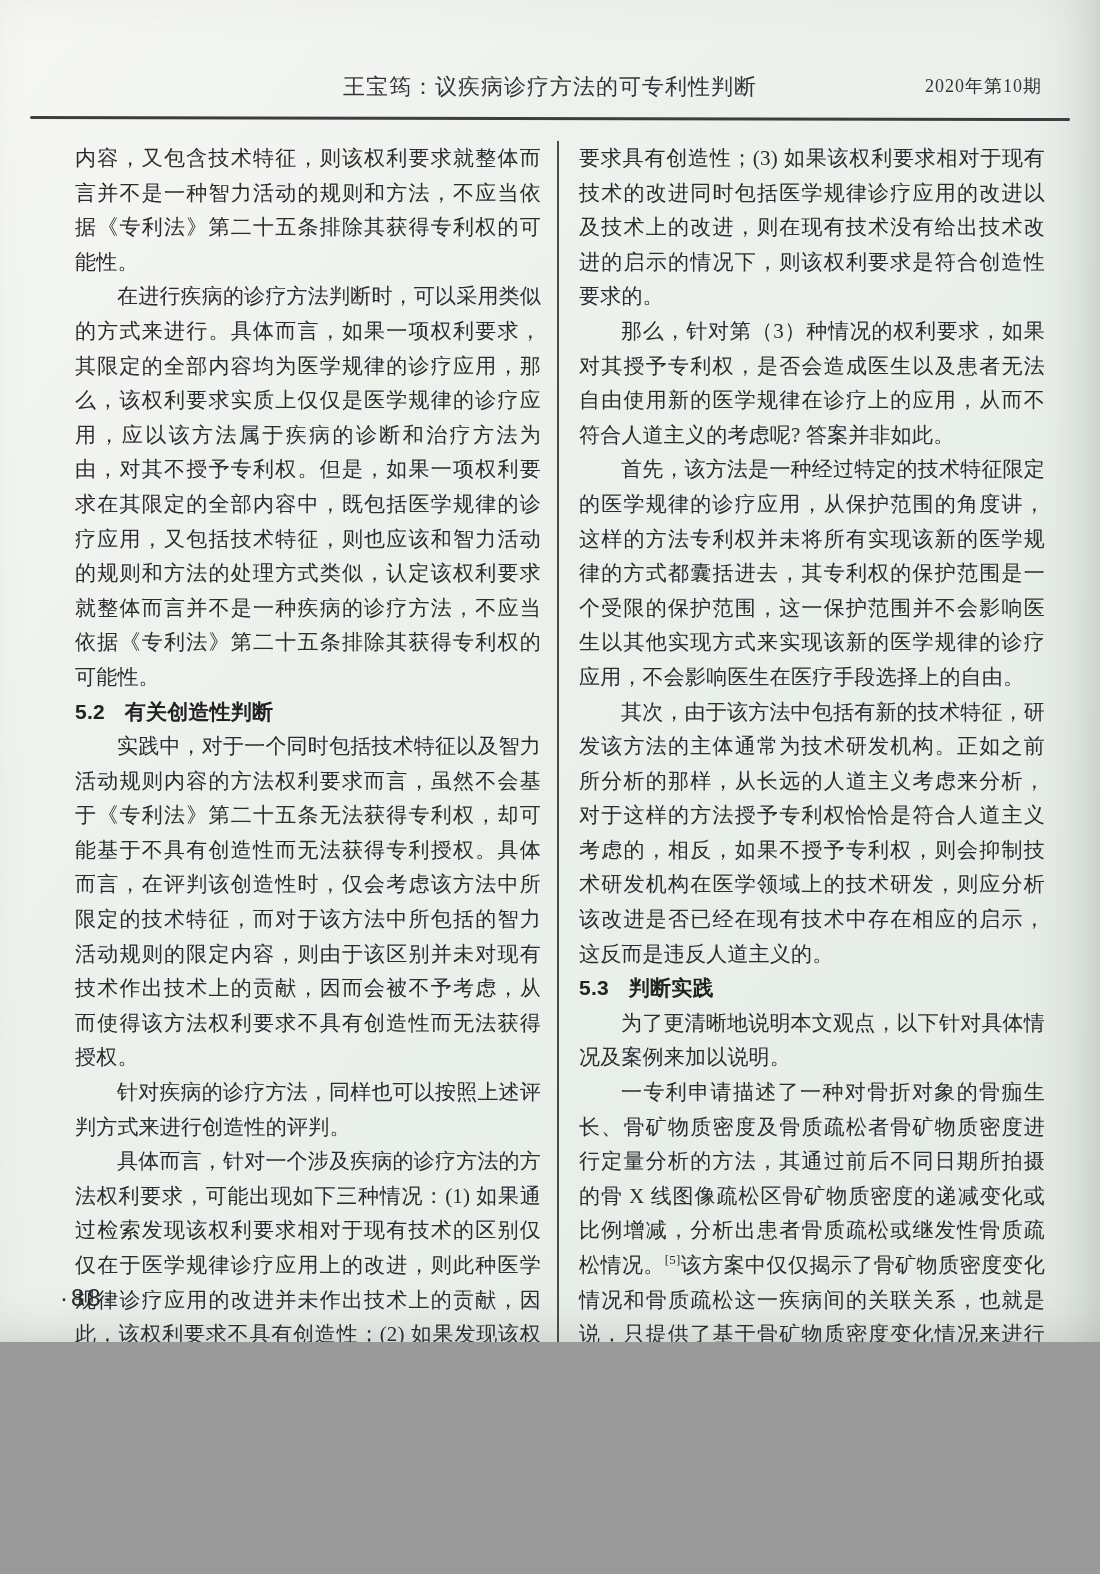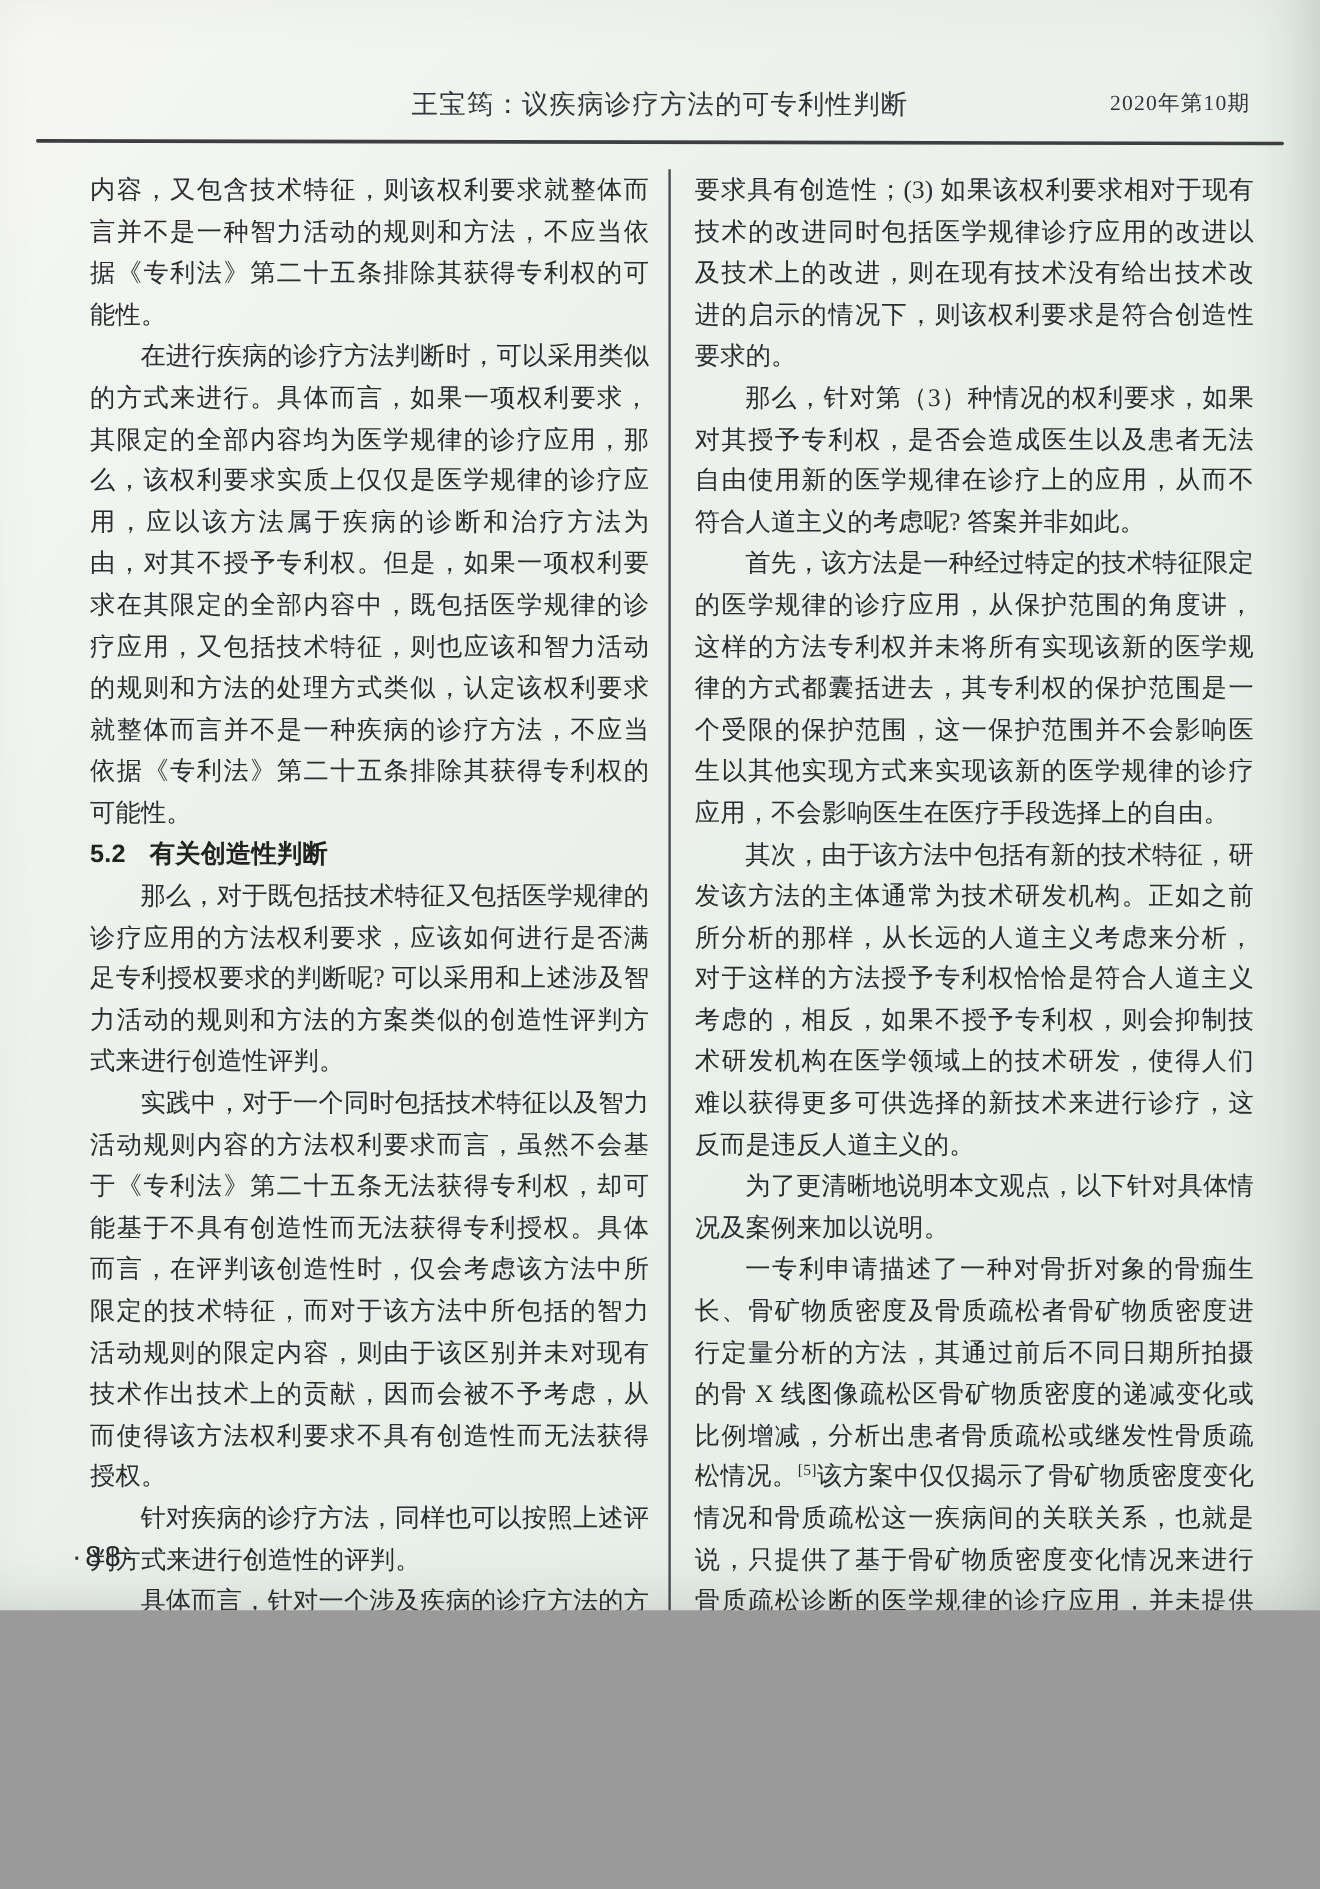--- a/index.html
+++ b/index.html
@@ -62,34 +62,34 @@
   <div class="running-head">王宝筠：议疾病诊疗方法的可专利性判断</div>
   <div class="issue-no">2020年第10期</div>
   <div class="header-rule"></div>
 
   <div class="columns">
 
     <div class="col">
       <p>内容，又包含技术特征，则该权利要求就整体而言并不是一种智力活动的规则和方法，不应当依据《专利法》第二十五条排除其获得专利权的可能性。</p>
       <p class="indent">在进行疾病的诊疗方法判断时，可以采用类似的方式来进行。具体而言，如果一项权利要求，其限定的全部内容均为医学规律的诊疗应用，那么，该权利要求实质上仅仅是医学规律的诊疗应用，应以该方法属于疾病的诊断和治疗方法为由，对其不授予专利权。但是，如果一项权利要求在其限定的全部内容中，既包括医学规律的诊疗应用，又包括技术特征，则也应该和智力活动的规则和方法的处理方式类似，认定该权利要求就整体而言并不是一种疾病的诊疗方法，不应当依据《专利法》第二十五条排除其获得专利权的可能性。</p>
       <p class="sec-heading"><span class="h-num">5.2</span><span>有关创造性判断</span></p>
-      <p class="indent">那么，对于既包括技术特征又包括医学规律的诊疗应用的方法权利要求，应该如何进行是否满足专利授权要求的判断呢? 可以采用和上述涉及智力活动的规则和方法的方案类似的创造性评判方式来进行创造性评判。</p>
       <p class="indent">实践中，对于一个同时包括技术特征以及智力活动规则内容的方法权利要求而言，虽然不会基于《专利法》第二十五条无法获得专利权，却可能基于不具有创造性而无法获得专利授权。具体而言，在评判该创造性时，仅会考虑该方法中所限定的技术特征，而对于该方法中所包括的智力活动规则的限定内容，则由于该区别并未对现有技术作出技术上的贡献，因而会被不予考虑，从而使得该方法权利要求不具有创造性而无法获得授权。</p>
       <p class="indent">针对疾病的诊疗方法，同样也可以按照上述评判方式来进行创造性的评判。</p>
       <p class="indent">具体而言，针对一个涉及疾病的诊疗方法的方法权利要求，可能出现如下三种情况：(1) 如果通过检索发现该权利要求相对于现有技术的区别仅仅在于医学规律诊疗应用上的改进，则此种医学规律诊疗应用的改进并未作出技术上的贡献，因此，该权利要求不具有创造性；(2) 如果发现该权利要求相对于现有技术的区别是技术上的改进，则应分析该改进是否已经在现有技术中存在相应的启示，如果没有，则该权利</p>
 
     </div>
 
     <div class="col-divider"></div>
 
     <div class="col">
       <p>要求具有创造性；(3) 如果该权利要求相对于现有技术的改进同时包括医学规律诊疗应用的改进以及技术上的改进，则在现有技术没有给出技术改进的启示的情况下，则该权利要求是符合创造性要求的。</p>
       <p class="indent">那么，针对第（3）种情况的权利要求，如果对其授予专利权，是否会造成医生以及患者无法自由使用新的医学规律在诊疗上的应用，从而不符合人道主义的考虑呢? 答案并非如此。</p>
       <p class="indent">首先，该方法是一种经过特定的技术特征限定的医学规律的诊疗应用，从保护范围的角度讲，这样的方法专利权并未将所有实现该新的医学规律的方式都囊括进去，其专利权的保护范围是一个受限的保护范围，这一保护范围并不会影响医生以其他实现方式来实现该新的医学规律的诊疗应用，不会影响医生在医疗手段选择上的自由。</p>
-      <p class="indent">其次，由于该方法中包括有新的技术特征，研发该方法的主体通常为技术研发机构。正如之前所分析的那样，从长远的人道主义考虑来分析，对于这样的方法授予专利权恰恰是符合人道主义考虑的，相反，如果不授予专利权，则会抑制技术研发机构在医学领域上的技术研发，使得人们难以获得更多可供选择的新技术来进行诊疗，这反而是违反人道主义的。</p>
+      <p class="indent">其次，由于该方法中包括有新的技术特征，研发该方法的主体通常为技术研发机构。正如之前所分析的那样，从长远的人道主义考虑来分析，对于这样的方法授予专利权恰恰是符合人道主义考虑的，相反，如果不授予专利权，则会抑制技术研发机构在医学领域上的技术研发，则应分析该改进是否已经在现有技术中存在相应的启示，这反而是违反人道主义的。</p>
+      <p class="sec-heading"><span class="h-num">5.3</span><span>判断实践</span></p>
       <p class="indent">为了更清晰地说明本文观点，以下针对具体情况及案例来加以说明。</p>
       <p class="indent"><span>一专利申请描述了一种对骨折对象的骨痂生长、骨矿物质密度及骨质疏松者骨矿物质密度进行定量分析的方法，其通过前后不同日期所拍摄的骨 X 线图像疏松区骨矿物质密度的递减变化或比例增减，分析出患者骨质疏松或继发性骨质疏松情况。</span><sup>[5]</sup><span>该方案中仅仅揭示了骨矿物质密度变化情况和骨质疏松这一疾病间的关联关系，也就是说，只提供了基于骨矿物质密度变化情况来进行骨质疏松诊断的医学规律的诊疗应用，并未提供任何技术上（例如图像处理）的内容，因此，其属于疾病的诊断方法，应依据《专利法》第二十五条有关保护客体的规定对该方法不授予专利权。</span></p>
       <p class="indent">上述举例中，由于最终判断的结果是骨质疏松这一疾病，因此，依照现行的以“疾病诊断为直接目的”</p>
     </div>
 
   </div>
 
   <div class="page-number">·88·</div>
 
 </div>

